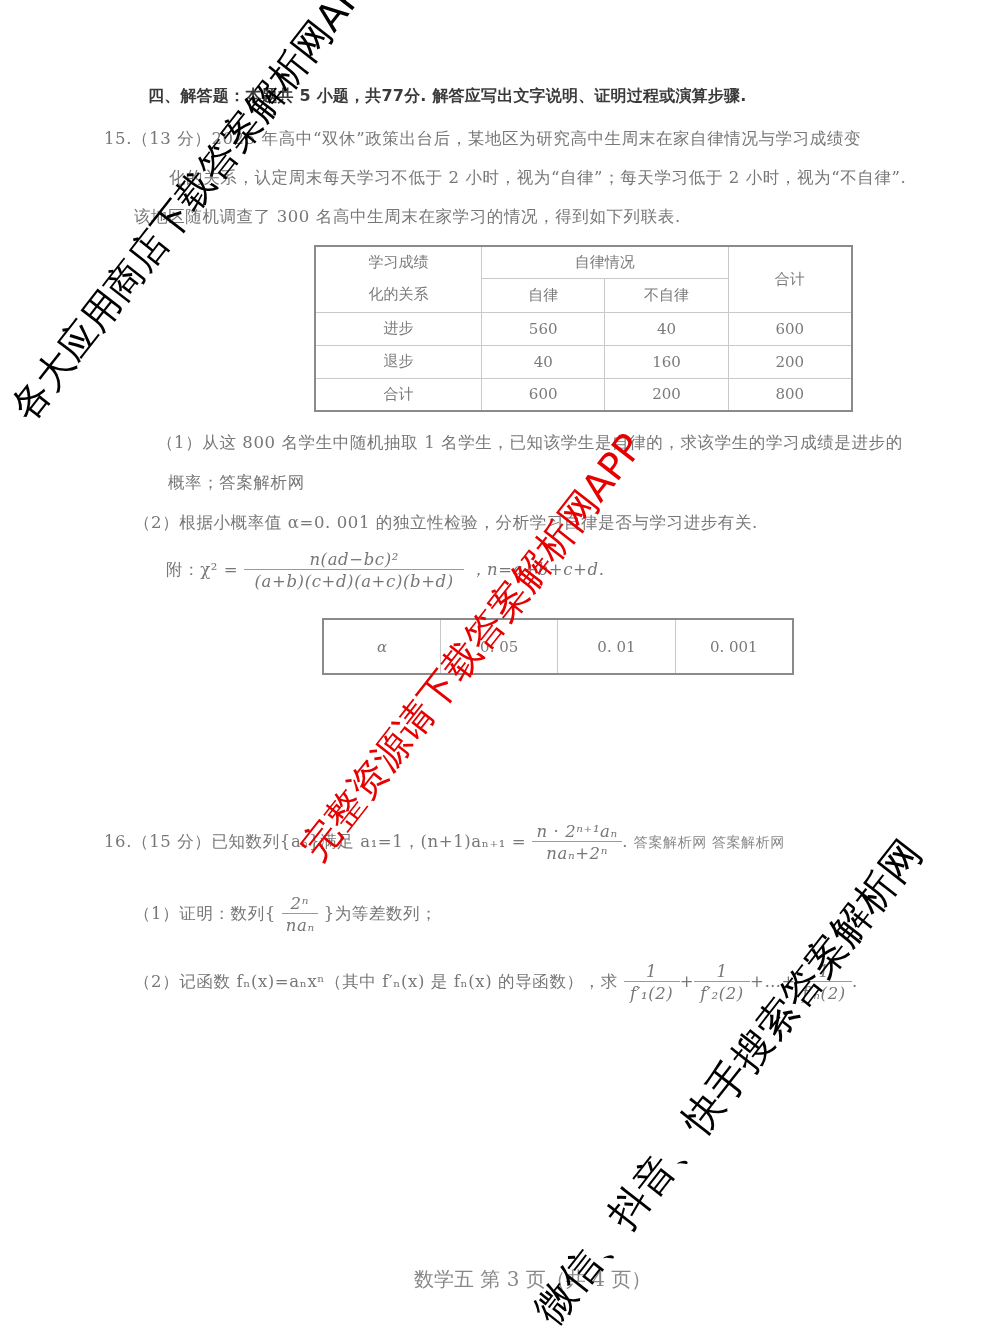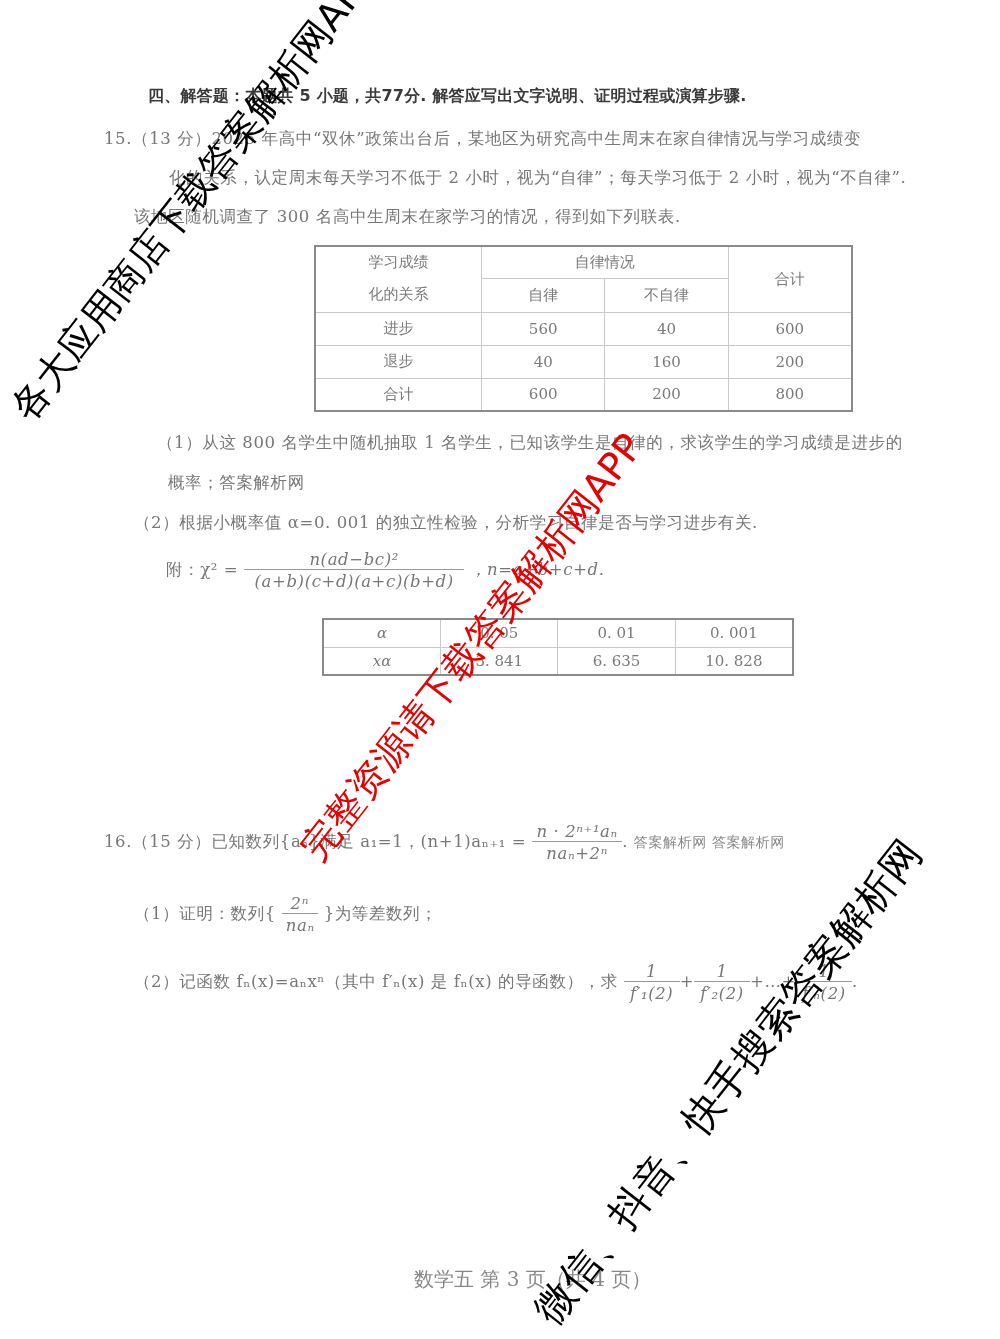--- a/index.html
+++ b/index.html
@@ -85,26 +85,20 @@
 </div>
 
 <table class="grid" style="left:322px; top:618px; width:472px; height:57px;">
   <tbody>
       <tr style="height:28px;">
     <td style="width:118px;" class="ital">α</td>
     <td style="width:118px;">0. 05</td>
     <td style="width:118px;">0. 01</td>
     <td style="width:118px;">0. 001</td>
   </tr>
-  <tr style="height:28px;">
-    <td class="ital">xα</td>
-    <td>3. 841</td>
-    <td>6. 635</td>
-    <td>10. 828</td>
-  </tr>
 </tbody>
   </table>
 
 <div class="abs line" style="left:104px; top:822px;">
   <span>16.（15 分）已知数列{aₙ}满足 a₁=1，(n+1)aₙ₊₁ =</span>
   <span class="frac" style="width:90px;">
     <span class="num">n · 2ⁿ⁺¹aₙ</span>
     <span class="den">naₙ+2ⁿ</span>
   </span><span>.</span>
   <span class="small-note">答案解析网  答案解析网</span>

